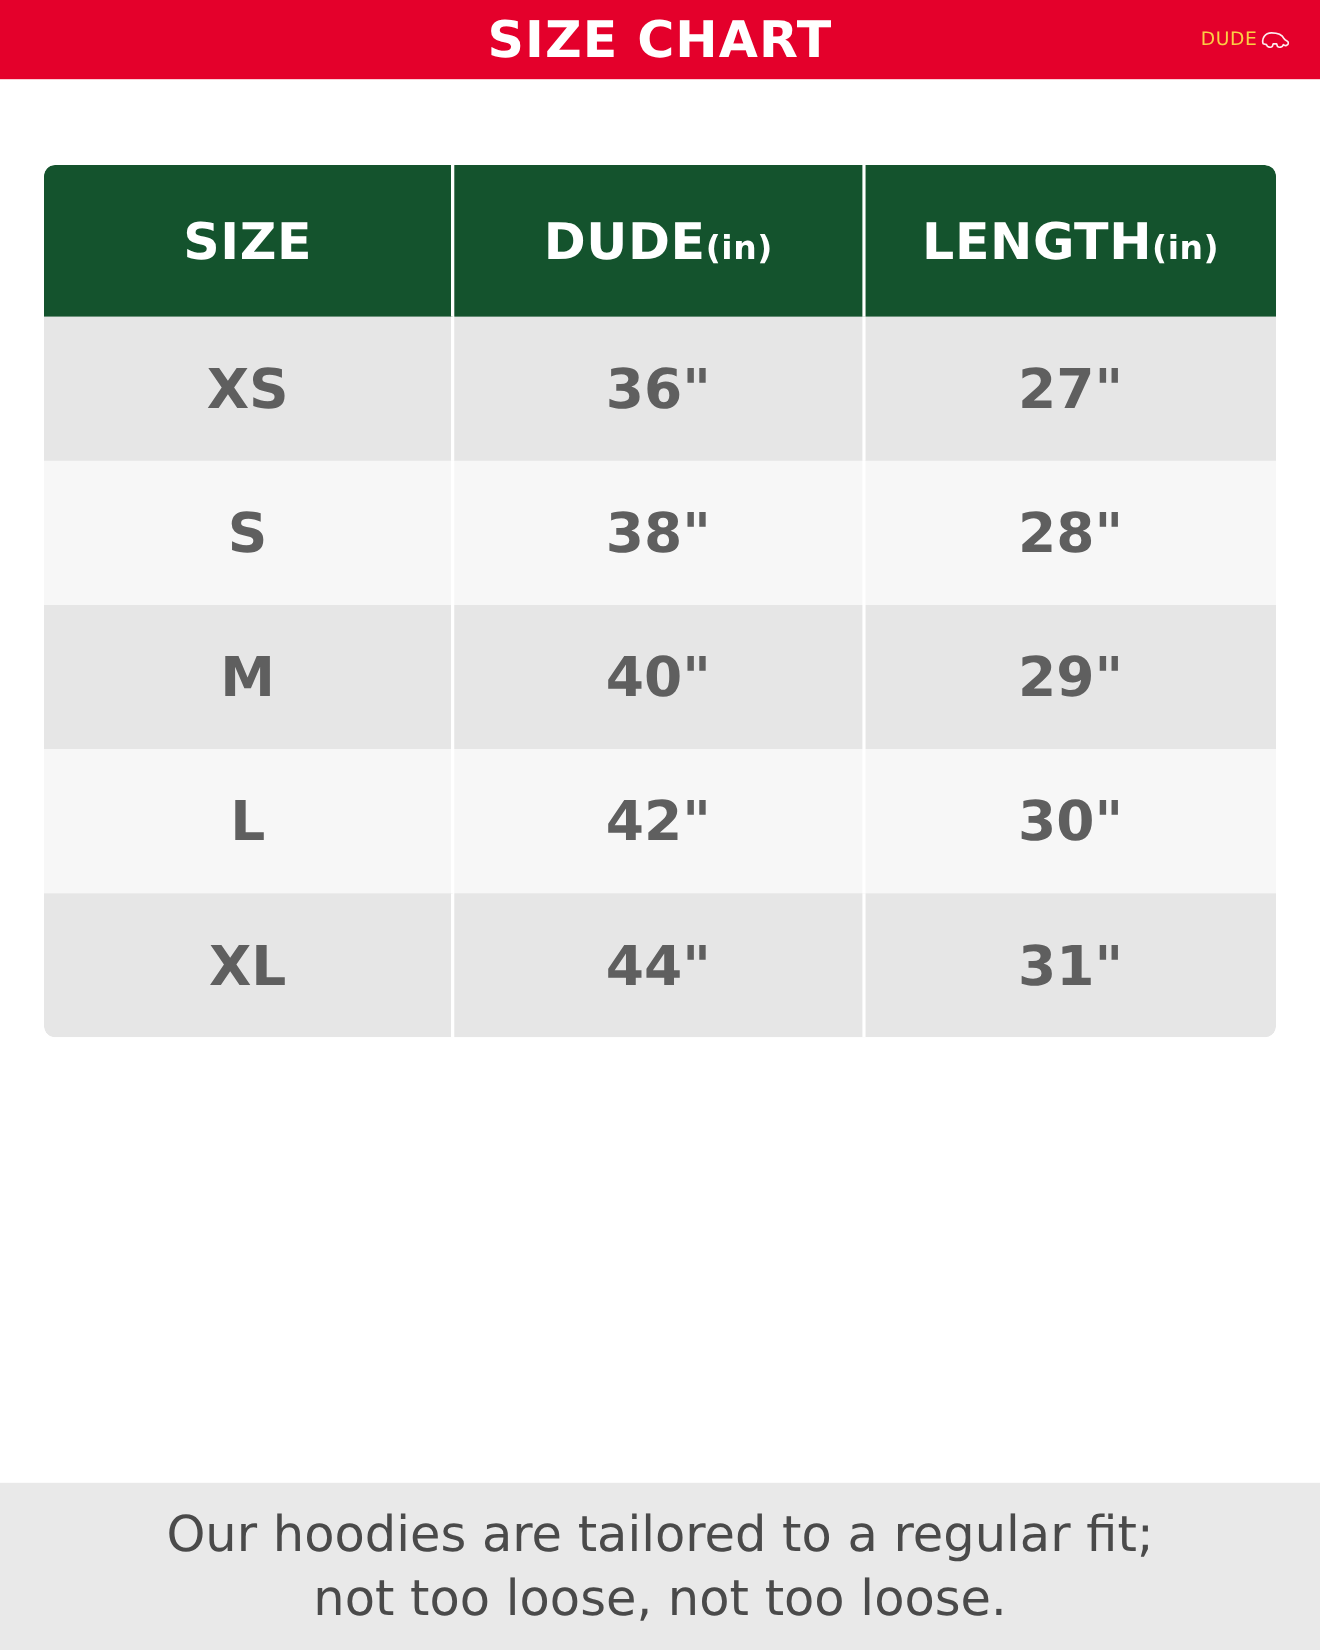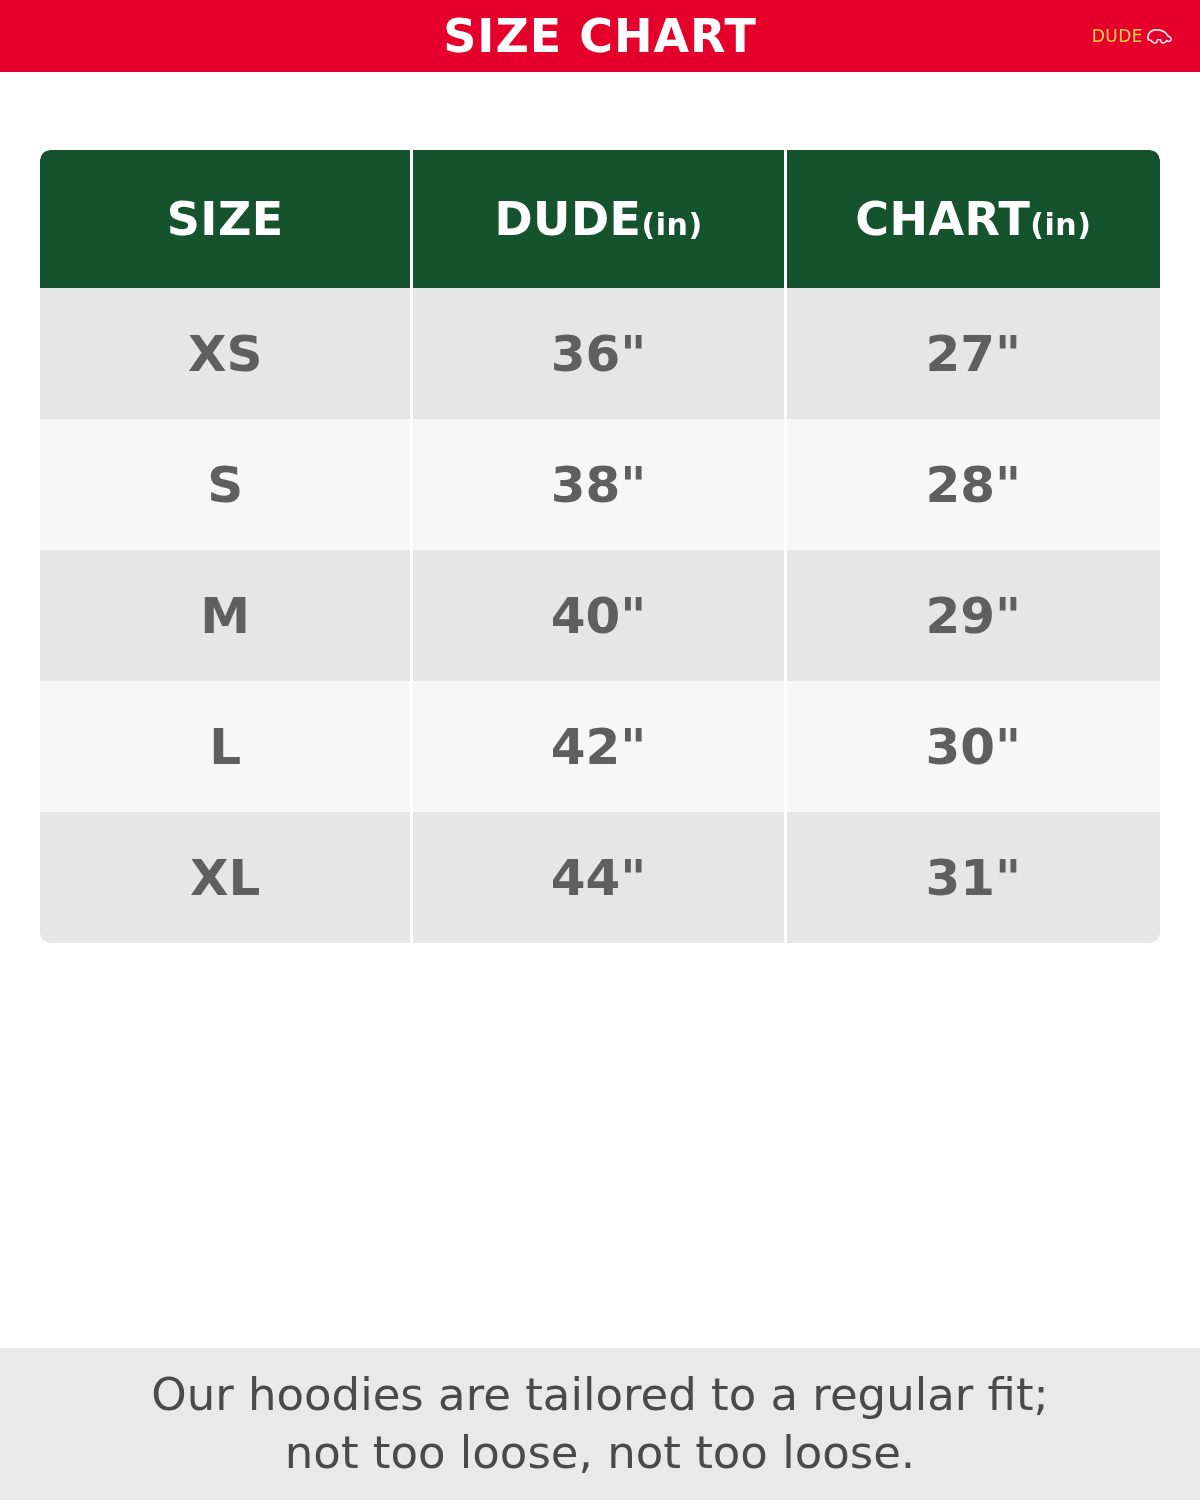--- a/index.html
+++ b/index.html
@@ -150,21 +150,21 @@
     <table class="size-table">
       <thead>
         <tr>
           <th>
             <span>SIZE</span><span class="unit"></span>
           </th>
           <th>
             <span>DUDE</span><span class="unit">(in)</span>
           </th>
           <th>
-            <span>CHART</span><span class="unit">(in)</span>
+            <span>LENGTH</span><span class="unit">(in)</span>
           </th>
         </tr>
       </thead>
       <tbody>
         <tr class="odd">
           <td>XS</td>
           <td>36"</td>
           <td>27"</td>
         </tr>
         <tr class="even">

